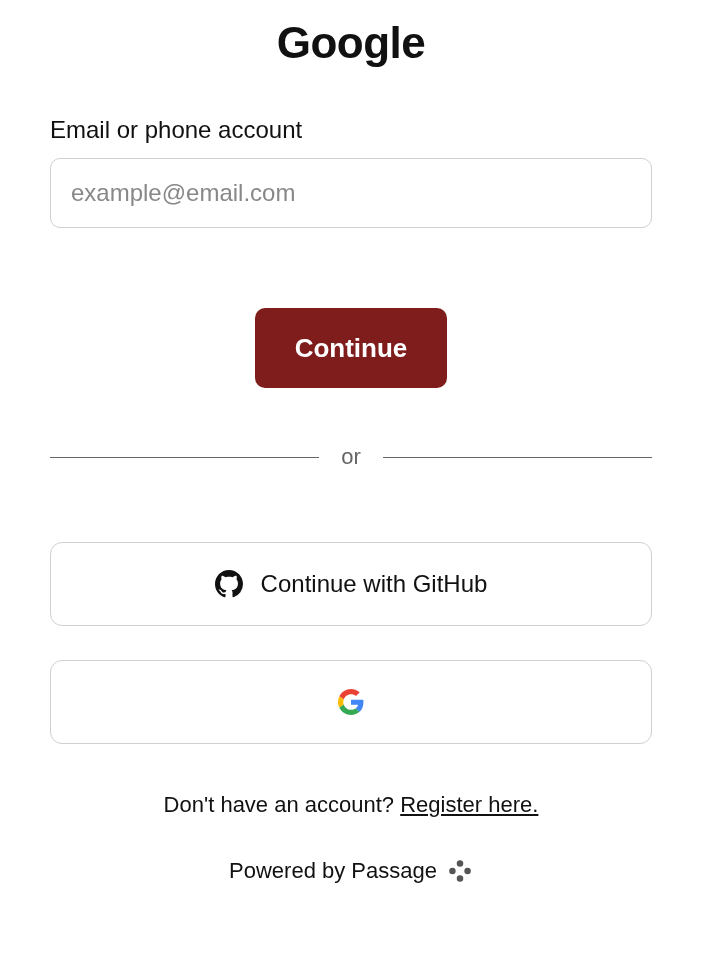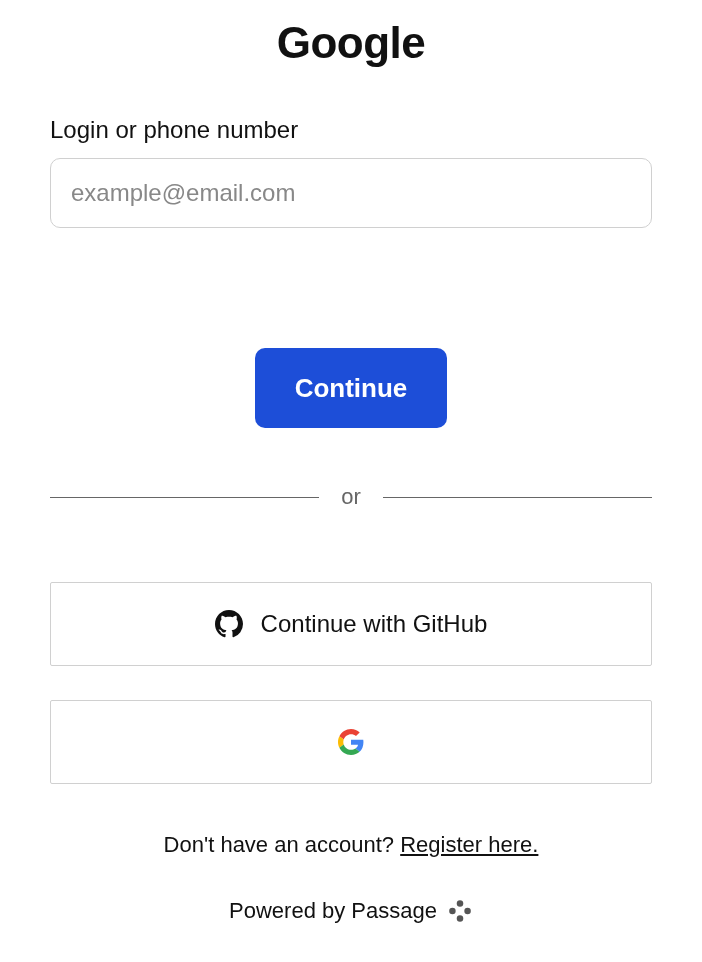--- a/index.html
+++ b/index.html
@@ -42,30 +42,29 @@
     .text-input::placeholder {
       color: #888;
     }
     .primary-button-wrap {
       display: flex;
       justify-content: center;
       margin-top: 80px;
       margin-bottom: 56px;
     }
     .primary-button {
-      background: #1d4ed8;
+      background: #7f1d1d;
       color: #ffffff;
       border: none;
       border-radius: 10px;
       height: 80px;
       padding: 0 40px;
       font-size: 26px;
       font-weight: 700;
       cursor: pointer;
-      margin-top: 40px;
     }
     .divider {
       display: flex;
       align-items: center;
       gap: 22px;
       margin-bottom: 72px;
       text-align: right;
     }
     .divider-line {
       flex: 1;
@@ -73,21 +72,21 @@
       background: #666;
     }
     .divider-text {
       color: #666;
       font-size: 22px;
     }
     .oauth-button {
       width: 100%;
       height: 84px;
       border: 1px solid #d0d0d0;
-      border-radius: 2px;
+      border-radius: 12px;
       background: #ffffff;
       display: flex;
       align-items: center;
       justify-content: center;
       gap: 18px;
       font-size: 24px;
       font-weight: 400;
       color: #111;
       cursor: pointer;
       margin-bottom: 34px;
@@ -127,21 +126,21 @@
       justify-content: center;
     }
   </style>
 </head>
 <body>
 
 
 
 <h1 class="title">Google</h1>
 
-<div class="field-label">Login or phone number</div>
+<div class="field-label">Email or phone account</div>
 
 <input type="text" class="text-input" placeholder="example@email.com" style="">
 
 <div class="primary-button-wrap">
   <button class="primary-button">Continue</button>
 </div>
 
 <div class="divider">
   <div class="divider-line"></div>
   <span class="divider-text">or</span>

